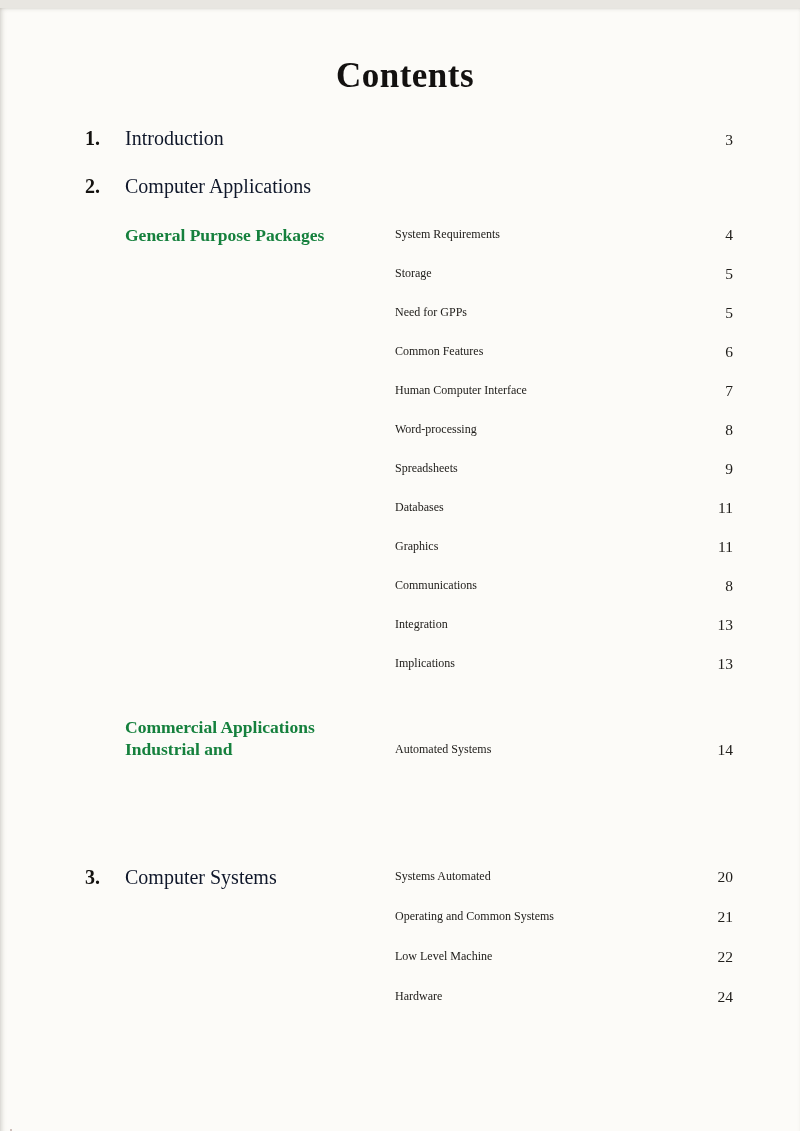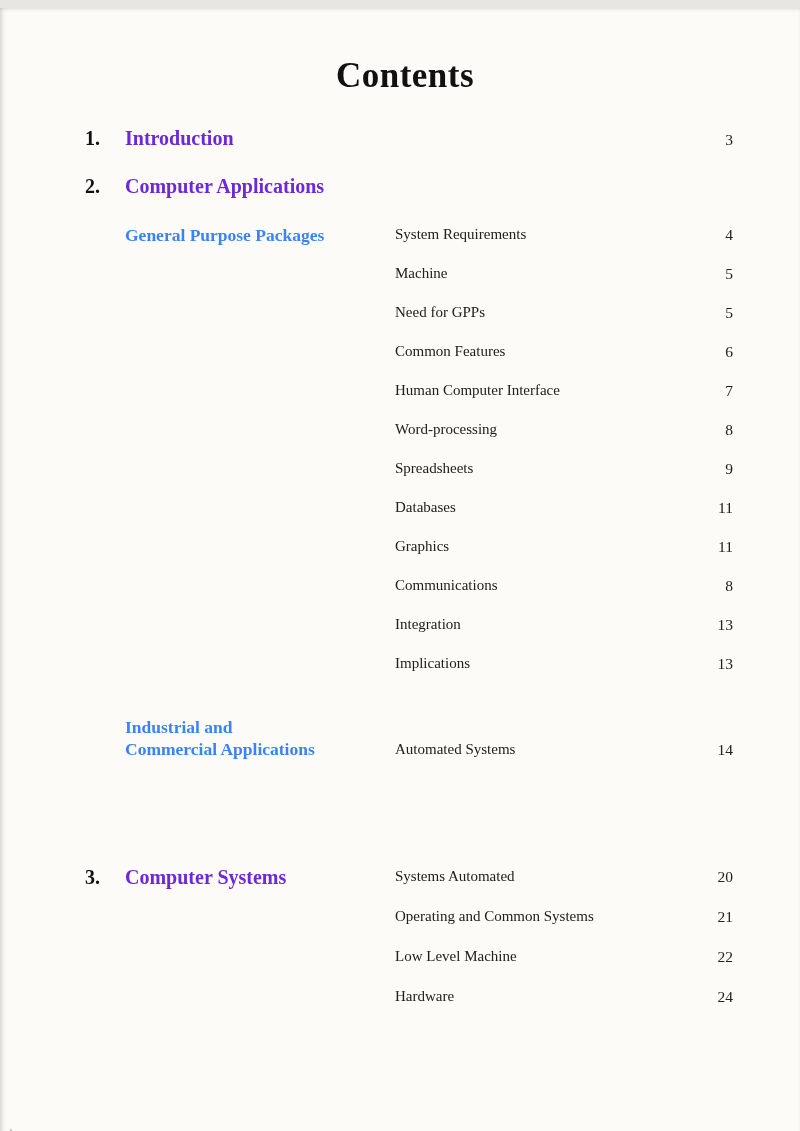--- a/index.html
+++ b/index.html
@@ -40,22 +40,22 @@
   }
   .sec-num {
     width: 40px;
     font-size: 20px;
     font-weight: bold;
     color: #141210;
   }
   .sec-title {
     flex: 1;
     font-size: 20px;
-    font-weight: bold;
-    color: #6d28d9;
+    font-weight: normal;
+    color: #0f172a;
   }
   .sec-row .pg {
     font-size: 15.5px;
     font-weight: normal;
     color: #22201d;
   }
   .block {
     position: absolute;
     display: flex;
     align-items: flex-start;
@@ -74,35 +74,35 @@
   }
   .left-col.with-num {
     width: 310px;
     flex: 0 0 310px;
     display: flex;
   }
   .group-heading {
     font-size: 17.5px;
     font-weight: bold;
     line-height: 22px;
-    color: #3b82f6;
+    color: #15803d;
   }
   .entries {
     flex: 1;
     display: flex;
     flex-direction: column;
   }
   .entry {
     display: flex;
     justify-content: space-between;
     align-items: flex-start;
     line-height: 21px;
   }
   .entry .label {
-    font-size: 15px;
+    font-size: 12px;
     color: #22201d;
   }
   .entry .pg {
     font-size: 15.5px;
     color: #22201d;
   }
   .rh39 .entry { height: 39px; }
   .rh41 .entry { height: 41px; }
   .rh40 .entry { height: 40px; }
   .entries.offset-one-line { margin-top: 23px; gap: 12px; }
@@ -145,21 +145,21 @@
   <div class="block indented" style="top:216px">
     <div class="left-col">
       <div class="group-heading">General Purpose Packages</div>
     </div>
     <div class="entries rh39">
       <div class="entry">
         <span class="label">System Requirements</span>
         <span class="pg">4</span>
       </div>
       <div class="entry">
-        <span class="label">Machine</span>
+        <span class="label">Storage</span>
         <span class="pg">5</span>
       </div>
       <div class="entry">
         <span class="label">Need for GPPs</span>
         <span class="pg">5</span>
       </div>
       <div class="entry">
         <span class="label">Common Features</span>
         <span class="pg">6</span>
       </div>
@@ -194,22 +194,22 @@
       <div class="entry">
         <span class="label">Implications</span>
         <span class="pg">13</span>
       </div>
     </div>
   </div>
 
   <div class="block indented" style="top:708px">
     <div class="left-col">
       <div class="group-heading">
+        <div>Commercial Applications</div>
         <div>Industrial and</div>
-        <div>Commercial Applications</div>
       </div>
     </div>
     <div class="entries rh41 offset-one-line">
       <div class="entry">
         <span class="label">Automated Systems</span>
         <span class="pg">14</span>
       </div>
     </div>
   </div>
 

